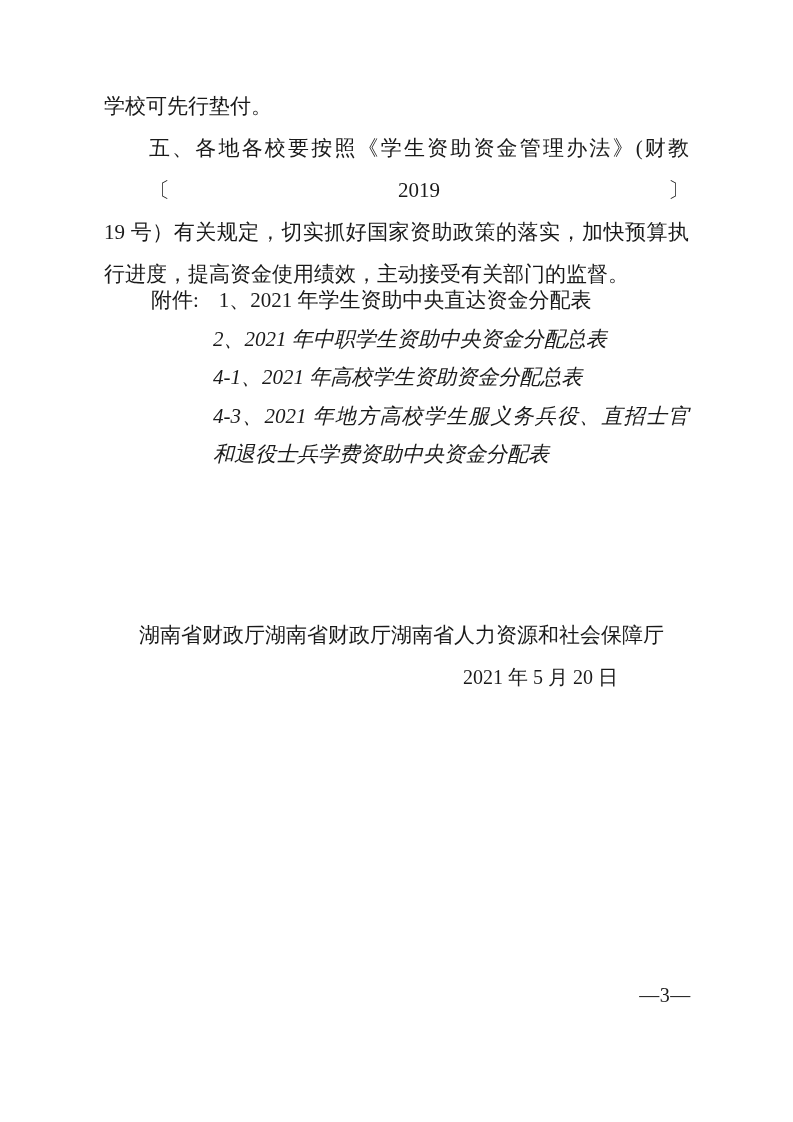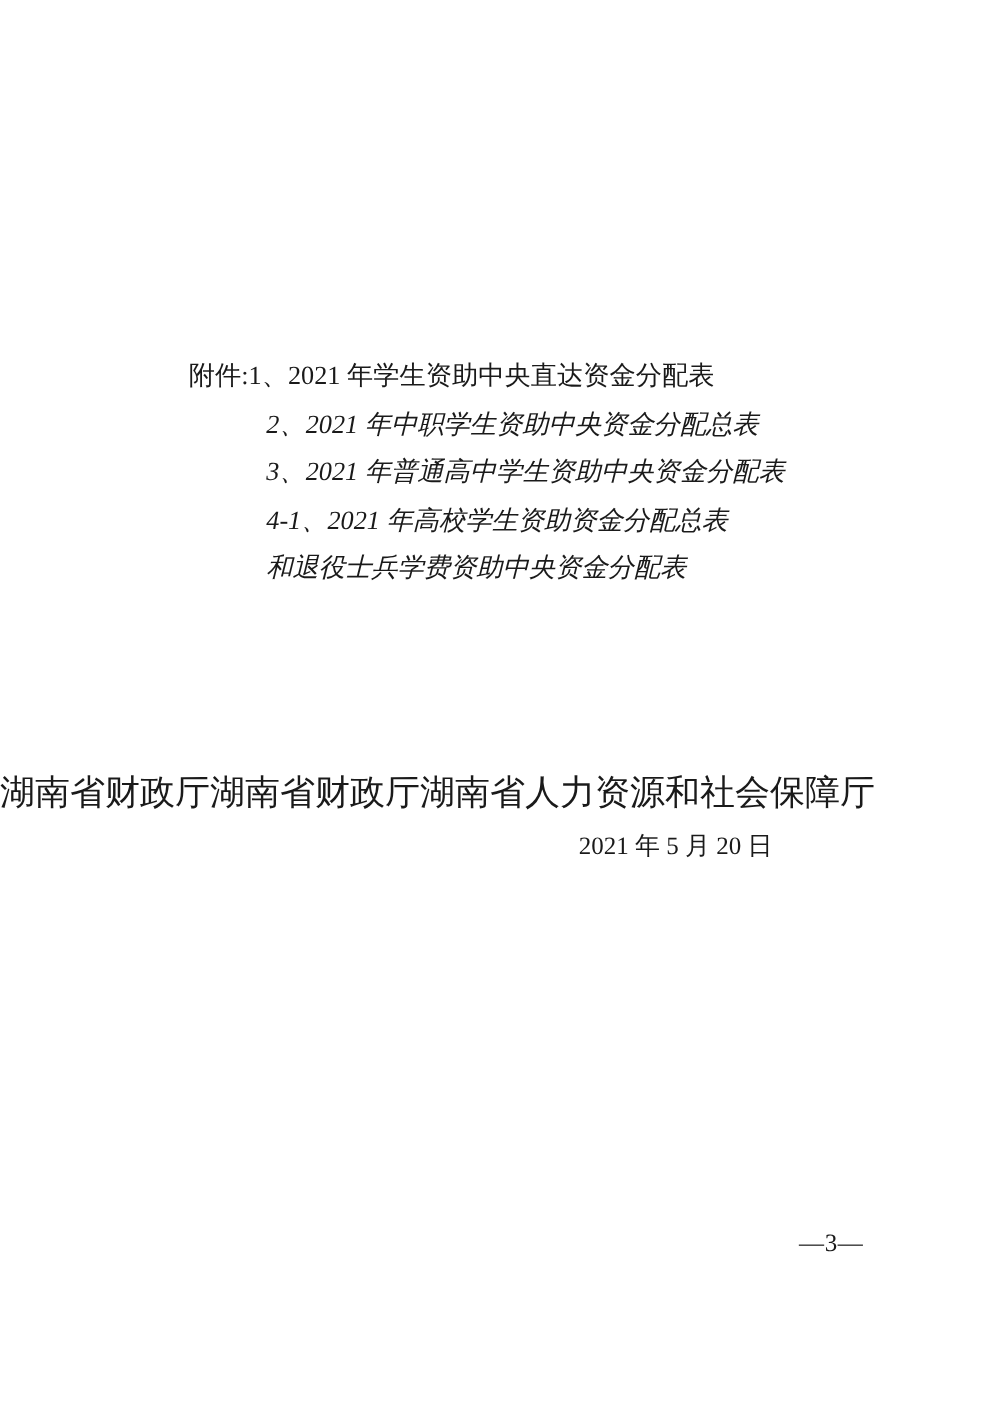--- a/index.html
+++ b/index.html
@@ -36,36 +36,36 @@
   
   .attach-block {
     position: absolute;
     left: 151px;
     top: 281px;
     width: 538px;
     font-size: 21px;
     line-height: 38.5px;
   }
   .attach-first { white-space: nowrap; }
-  .attach-item-first { margin-left: 0; }
+  .attach-item-first { margin-left: 20px; }
   .attach-row { margin-left: 62px; font-style: italic; }
   .attach-row.justified {
     text-align: justify;
     text-align-last: justify;
   }
   .attach-row.wrap-cont { }
   
   .signature-row {
     position: absolute;
     left: 103px;
     top: 622px;
     width: 597px;
     display: flex;
-    justify-content: flex-end;
-    font-size: 28px;
+    justify-content: center;
+    font-size: 21px;
     line-height: 26px;
     white-space: nowrap;
   }
   .date-row {
     position: absolute;
     left: 463px;
     top: 664px;
     font-size: 20px;
     line-height: 26px;
     white-space: nowrap;
@@ -81,28 +81,34 @@
     font-size: 20px;
     line-height: 26px;
     letter-spacing: 0.5px;
   }
 </style>
 </head>
 <body>
 
 <div id="page">
 
+  <div class="body-block">
+    <div class="body-line">学校可先行垫付。</div>
+    <div class="body-line indent justified">五、各地各校要按照《学生资助资金管理办法》(财教〔2019〕</div>
+    <div class="body-line justified">19 号）有关规定，切实抓好国家资助政策的落实，加快预算执</div>
+    <div class="body-line">行进度，提高资金使用绩效，主动接受有关部门的监督。</div>
+  </div>
 
   <div class="attach-block">
     <div class="attach-first">
       <span>附件:</span><span class="attach-item-first">1、2021 年学生资助中央直达资金分配表</span>
     </div>
     <div class="attach-row">2、2021 年中职学生资助中央资金分配总表</div>
-    <div class="attach-row">3、2021 年普通高中学生资助中央资金分配表</div>
     <div class="attach-row">4-1、2021 年高校学生资助资金分配总表</div>
+    <div class="attach-row justified">4-3、2021 年地方高校学生服义务兵役、直招士官</div>
     <div class="attach-row wrap-cont">和退役士兵学费资助中央资金分配表</div>
   </div>
 
   <div class="signature-row">
     <span>湖南省财政厅</span>
     <span>湖南省财政厅</span>
     <span>湖南省人力资源和社会保障厅</span>
   </div>
 
   <div class="date-row">2021 年 5 月 20 日</div>

